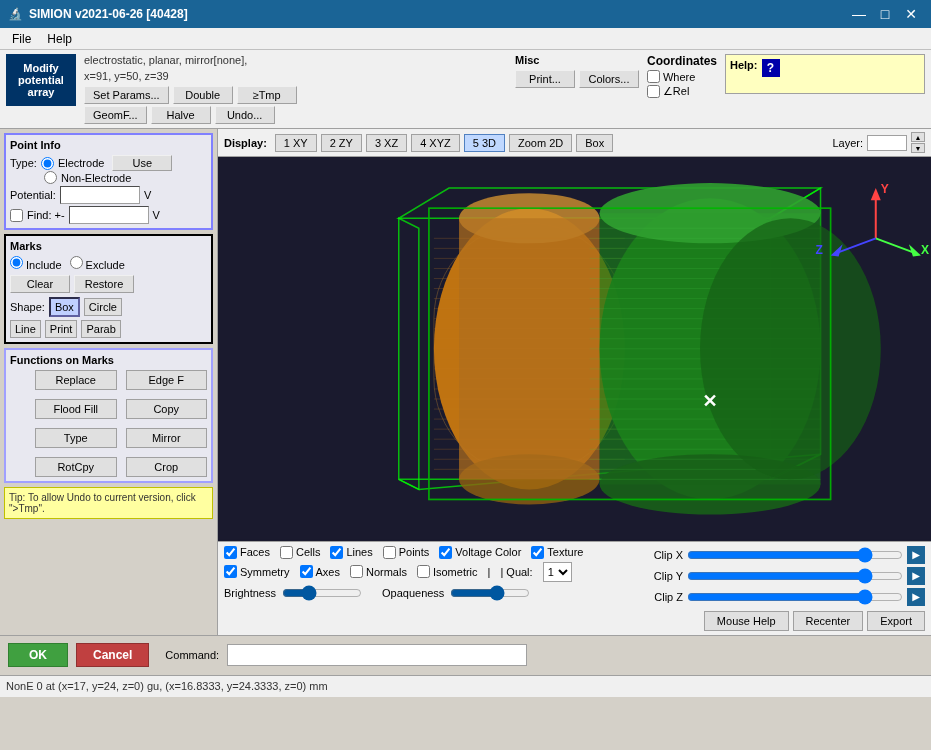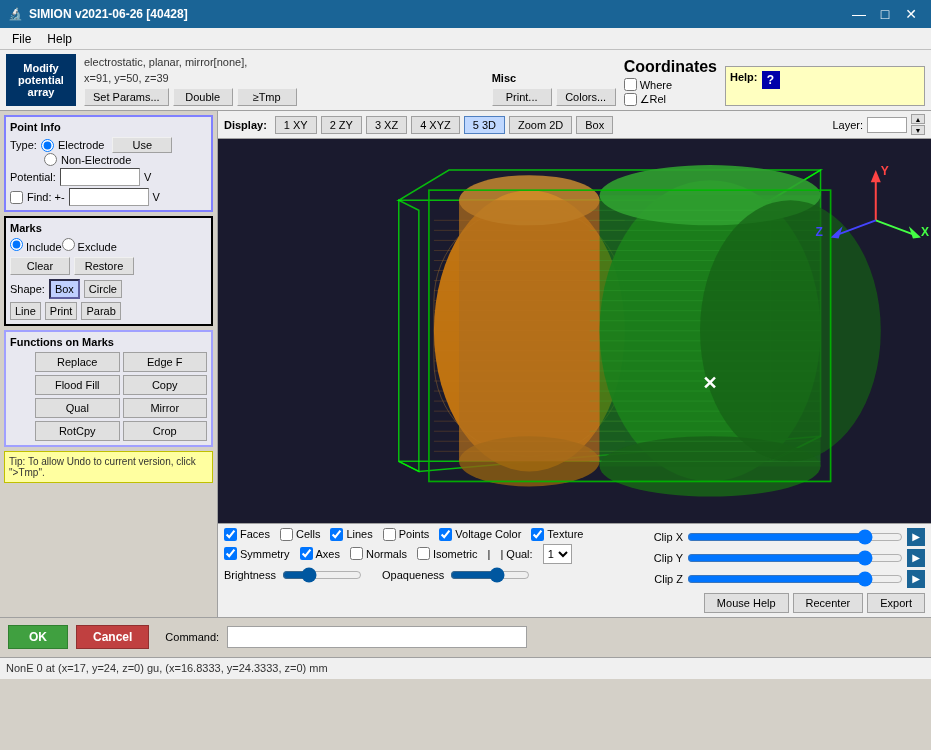--- a/index.html
+++ b/index.html
@@ -9,32 +9,32 @@
     .title-bar { background: #1a6496; color: white; display: flex; align-items: center; justify-content: space-between; padding: 4px 8px; height: 28px; }
     .title-bar-left { display: flex; align-items: center; gap: 6px; font-size: 12px; font-weight: bold; }
     .title-bar-controls { display: flex; gap: 2px; }
     .title-btn { background: transparent; border: none; color: white; font-size: 14px; cursor: pointer; width: 24px; height: 20px; display: flex; align-items: center; justify-content: center; }
     
     
     .menu-bar { background: #f0f0f0; display: flex; gap: 0; padding: 2px 4px; border-bottom: 1px solid #c0c0c0; height: 22px; align-items: center; }
     .menu-item { padding: 2px 8px; cursor: pointer; font-size: 12px; }
     
     
-    .toolbar { background: #f0f0f0; border-bottom: 1px solid #a0a0a0; padding: 4px 6px; display: flex; align-items: flex-end; gap: 8px; }
+    .toolbar { background: #f0f0f0; border-bottom: 1px solid #a0a0a0; padding: 4px 6px; display: flex; align-items: flex-start; gap: 8px; }
     .modify-box { background: #003366; color: white; padding: 4px 8px; font-weight: bold; font-size: 11px; text-align: center; width: 70px; height: 52px; display: flex; align-items: center; justify-content: center; }
     .pa-params-section { flex: 1; }
     .pa-title { font-weight: bold; font-size: 11px; margin-bottom: 2px; }
     .pa-info { font-size: 11px; color: #333; margin-bottom: 4px; }
     .pa-buttons { display: flex; gap: 4px; flex-wrap: wrap; }
     .btn { background: #e0e0e0; border: 1px solid #a0a0a0; border-top-color: #f0f0f0; border-left-color: #f0f0f0; padding: 2px 8px; cursor: pointer; font-size: 11px; min-width: 60px; text-align: center; }
     .misc-section { display: flex; flex-direction: column; gap: 4px; }
     .misc-title { font-weight: bold; font-size: 11px; }
     .misc-btns { display: flex; gap: 4px; }
     .coord-section { display: flex; flex-direction: column; gap: 2px; }
-    .coord-title { font-weight: bold; font-size: 16px; }
+    .coord-title { font-weight: bold; font-size: 12px; }
     .coord-checkboxes { display: flex; flex-direction: column; gap: 2px; }
     .help-section { background: #ffffc0; border: 1px solid #a0a0a0; width: 200px; height: 40px; display: flex; align-items: flex-start; padding: 4px; }
     .help-q { background: #0000aa; color: white; width: 18px; height: 18px; display: flex; align-items: center; justify-content: center; font-weight: bold; cursor: pointer; font-size: 12px; }
     
     
     .content-area { display: flex; flex: 1; overflow: hidden; }
     
     
     .left-panel { width: 218px; background: #d4d0c8; border-right: 1px solid #a0a0a0; display: flex; flex-direction: column; padding: 4px; gap: 4px; flex-shrink: 0; }
     
@@ -42,28 +42,28 @@
     .point-info-box { border: 2px solid #8080ff; background: #e8e8f0; padding: 4px; }
     .section-title { font-weight: bold; font-size: 11px; margin-bottom: 4px; }
     .radio-row { display: flex; align-items: center; gap: 4px; font-size: 11px; }
     .input-row { display: flex; align-items: center; gap: 4px; font-size: 11px; margin-top: 2px; }
     .input-field { border: 1px inset #a0a0a0; background: white; width: 100px; height: 18px; padding: 1px 2px; font-size: 11px; }
     .unit-label { font-size: 11px; }
     .find-row { display: flex; align-items: center; gap: 4px; font-size: 11px; margin-top: 2px; }
     
     
     .marks-box { border: 2px solid #000000; background: #e8e8f0; padding: 4px; }
-    .incl-excl-row { display: flex; align-items: center; font-size: 11px; margin-bottom: 4px; }
+    .incl-excl-row { display: flex; align-items: center; gap: 8px; font-size: 11px; margin-bottom: 4px; }
     .btn-row { display: flex; gap: 4px; margin-bottom: 4px; }
     .shape-btn { background: #e0e0e0; border: 1px solid #a0a0a0; padding: 2px 4px; cursor: pointer; font-size: 11px; text-align: center; }
     .shape-btn.active { background: #c0d0ff; border: 2px inset #6060a0; }
     
     
     .functions-box { border: 2px solid #a0a0ff; background: #e8e8f0; padding: 4px; }
-    .func-grid { display: grid; grid-template-columns: 1fr 1fr; gap: 3px; padding-left: 25px; }
+    .func-grid { display: grid; grid-template-columns: 1fr 1fr; gap: 9px; padding-left: 25px; }
     .func-btn { background: #e0e0e0; border: 1px solid #a0a0a0; padding: 3px 6px; cursor: pointer; font-size: 11px; text-align: center; }
     
     
     .tip-box { background: #ffffa0; border: 1px solid #c0c000; padding: 4px; font-size: 10px; color: #333; }
     
     
     .view-area { flex: 1; display: flex; flex-direction: column; }
     .display-bar { background: #f0f0f0; border-bottom: 1px solid #a0a0a0; padding: 3px 6px; display: flex; align-items: center; gap: 4px; }
     .display-label { font-size: 11px; font-weight: bold; margin-right: 4px; }
     .display-btn { background: #e0e0e0; border: 1px solid #a0a0a0; padding: 2px 8px; cursor: pointer; font-size: 11px; }
@@ -119,20 +119,25 @@
 <div class="toolbar">
   <div class="modify-box">Modify<br>potential<br>array</div>
 
   <div class="pa-params-section">
     <div class="pa-info">electrostatic, planar, mirror[none],</div>
     <div class="pa-info">x=91, y=50, z=39</div>
     <div class="pa-buttons">
       <button class="btn">Set Params...</button>
       <button class="btn">Double</button>
       <button class="btn">≥Tmp</button>
+    </div>
+    <div class="pa-buttons" style="margin-top:2px;">
+      <button class="btn">GeomF...</button>
+      <button class="btn">Halve</button>
+      <button class="btn">Undo...</button>
     </div>
   </div>
 
   <div class="misc-section">
     <div class="misc-title">Misc</div>
     <div class="misc-btns">
       <button class="btn">Print...</button>
       <button class="btn">Colors...</button>
     </div>
   </div>
@@ -215,21 +220,21 @@
       </div>
     </div>
 
     <div class="functions-box">
       <div class="section-title">Functions on Marks</div>
       <div class="func-grid">
         <button class="func-btn">Replace</button>
         <button class="func-btn">Edge F</button>
         <button class="func-btn">Flood Fill</button>
         <button class="func-btn">Copy</button>
-        <button class="func-btn">Qual</button>
+        <button class="func-btn">Type</button>
         <button class="func-btn">Mirror</button>
         <button class="func-btn">RotCpy</button>
         <button class="func-btn">Crop</button>
       </div>
     </div>
 
     <div class="tip-box">
       <span>Tip: To allow Undo to current version, click "&gt;Tmp".</span>
     </div>
 

